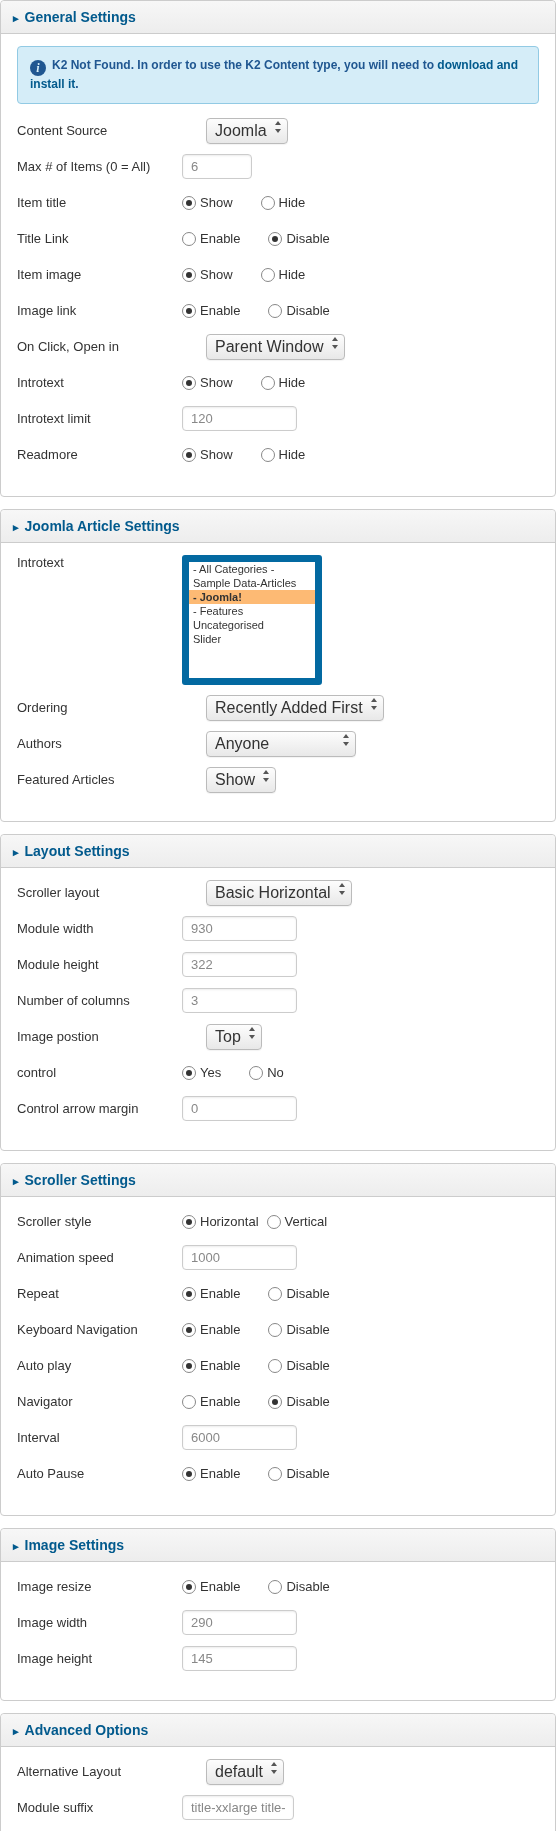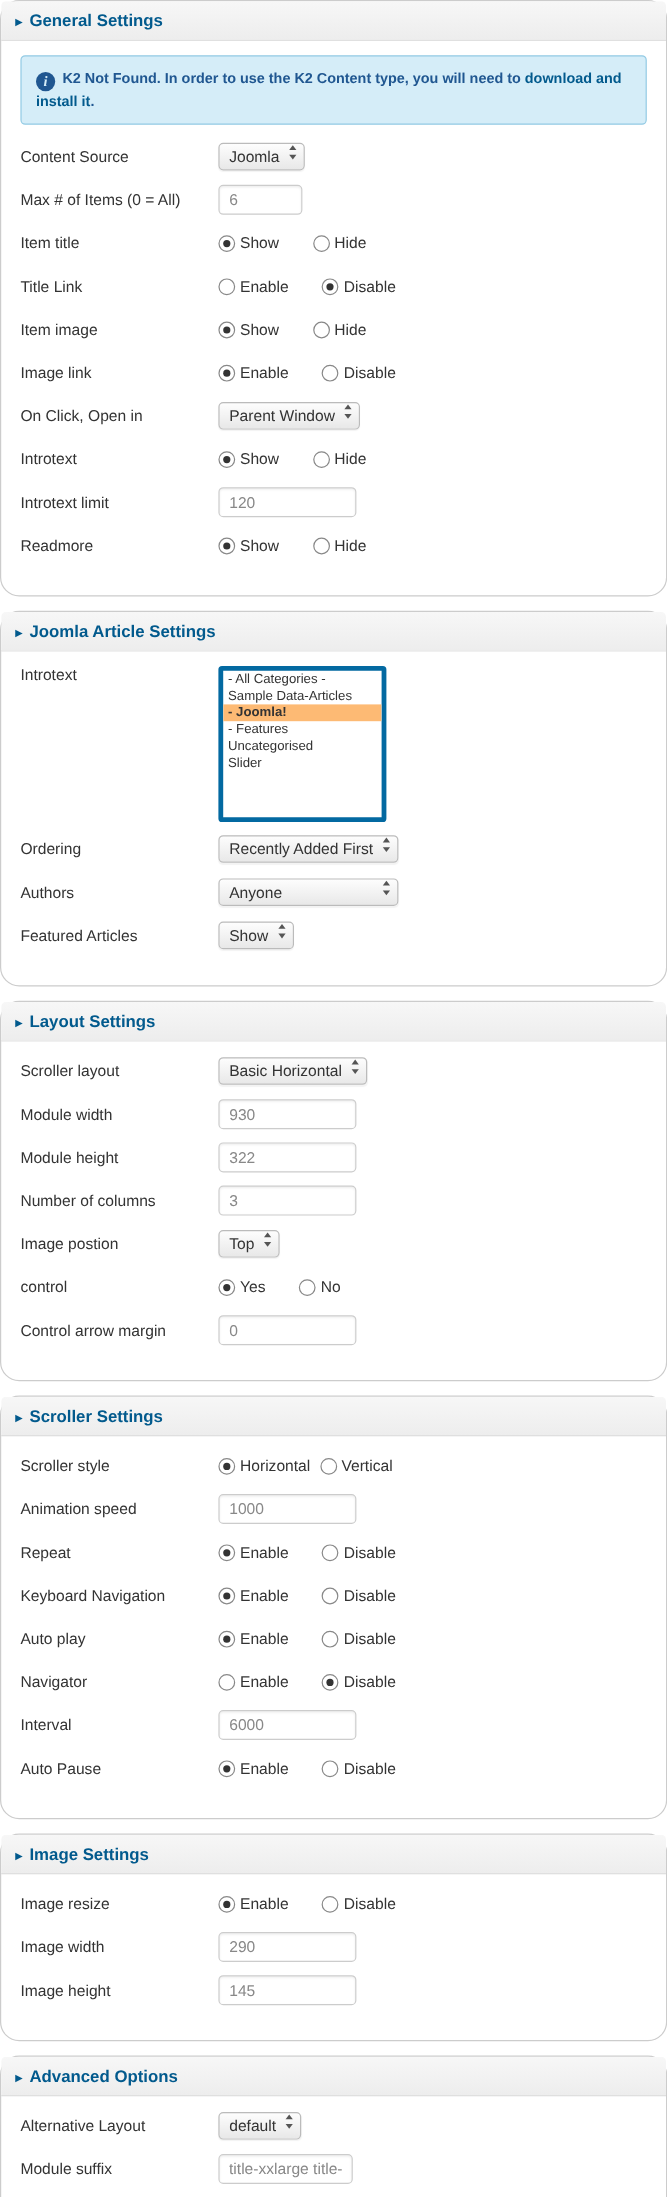--- a/index.html
+++ b/index.html
@@ -1,37 +1,37 @@
 <!DOCTYPE html>
 <html><head>
 <meta charset="utf-8">
 <style>
 * { box-sizing: border-box; margin: 0; padding: 0; }
 body { font-family: Arial, Helvetica, sans-serif; font-size: 13px; color: #333; background: #fff; width: 556px; }
-.panel { border: 1px solid #ccc; border-radius: 16px; margin: 0 0 12px 0; background: #fff; }
+.panel { border: 1px solid #ccc; border-radius: 4px; margin: 0 0 12px 0; background: #fff; }
 .panel-header { background: linear-gradient(#f7f7f7, #ededed); border-bottom: 1px solid #ccc; padding: 8px 12px; border-radius: 4px 4px 0 0; }
 .panel-title { color: #025A8D; font-weight: bold; font-size: 14px; }
 .panel-title::before { content: '▸'; color: #025A8D; margin-right: 6px; font-size: 11px; }
 .panel-body { padding: 12px 16px 18px 16px; }
 .info-box { background: #D5EDF8; border: 1px solid #92CAE4; border-radius: 4px; padding: 10px 16px 10px 12px; margin-bottom: 14px; color: #205791; font-weight: bold; font-size: 12px; line-height: 1.4; }
 .info-icon { display: inline-block; width: 16px; height: 16px; background: #205791; color: #D5EDF8; border-radius: 50%; text-align: center; line-height: 16px; font-style: italic; font-family: Georgia, serif; font-weight: bold; margin-right: 6px; vertical-align: -3px; }
 .info-box a { color: #025A8D; text-decoration: none; }
 .row { display: flex; align-items: center; margin-bottom: 10px; min-height: 26px; }
 .label { width: 165px; flex-shrink: 0; color: #333; font-size: 13px; }
 .controls { flex: 1; display: flex; align-items: center; gap: 4px; }
-.select { background: linear-gradient(#fdfdfd, #e8e8e8); border: 1px solid #bbb; border-radius: 4px; padding: 3px 20px 3px 8px; font-size: 13px; position: relative; cursor: pointer; box-shadow: 0 1px 1px rgba(0,0,0,0.05); }
+.select { background: linear-gradient(#fdfdfd, #e8e8e8); border: 1px solid #bbb; border-radius: 4px; padding: 3px 20px 3px 8px; font-size: 16px; position: relative; cursor: pointer; box-shadow: 0 1px 1px rgba(0,0,0,0.05); margin-left: 24px; }
 .select::after { content: ''; position: absolute; right: 6px; top: 50%; transform: translateY(-50%); width: 0; height: 0; border-left: 3px solid transparent; border-right: 3px solid transparent; border-top: 4px solid #555; }
 .select::before { content: ''; position: absolute; right: 6px; top: 50%; transform: translateY(-10px); width: 0; height: 0; border-left: 3px solid transparent; border-right: 3px solid transparent; border-bottom: 4px solid #555; }
 .text-input { border: 1px solid #ccc; border-radius: 4px; padding: 4px 8px; font-size: 13px; width: 115px; color: #888; box-shadow: inset 0 1px 2px rgba(0,0,0,0.08); }
 .radio-group { display: flex; gap: 28px; align-items: center; }
 .radio-opt { display: flex; align-items: center; gap: 4px; cursor: pointer; }
 .radio { width: 14px; height: 14px; border: 1px solid #888; border-radius: 50%; background: #fff; display: inline-flex; align-items: center; justify-content: center; }
 .radio.checked::after { content: ''; width: 6px; height: 6px; background: #333; border-radius: 50%; }
 .radio-label { color: #333; font-size: 13px; }
-.listbox { border: 4px solid #0369a1; border-radius: 3px; width: 140px; height: 130px; overflow: auto; font-size: 11px; background: #fff; }
+.listbox { border: 7px solid #0369a1; border-radius: 3px; width: 140px; height: 130px; overflow: auto; font-size: 11px; background: #fff; }
 .listbox-item { padding: 1px 4px; cursor: pointer; white-space: nowrap; }
 .listbox-item.selected { background: #fdba74; font-weight: bold; }
 </style>
 </head>
 <body>
 
 <div class="panel">
   <div class="panel-header">
     <span class="panel-title">General Settings</span>
   </div>

